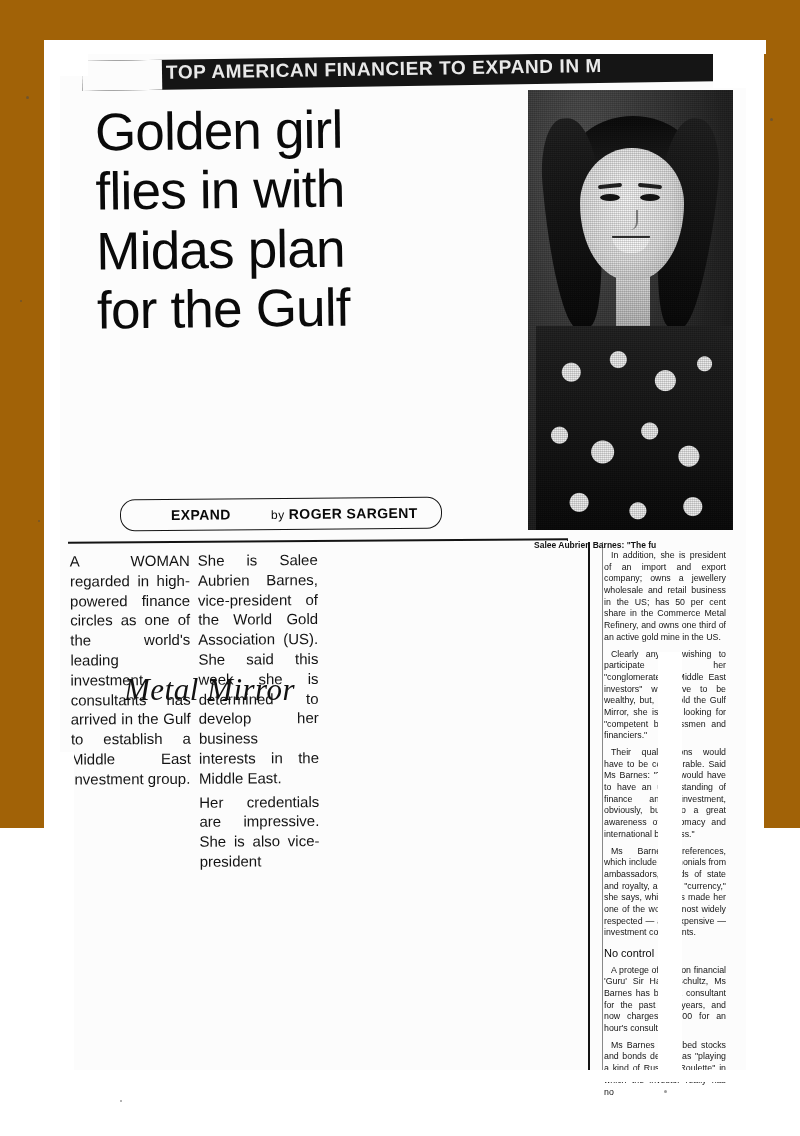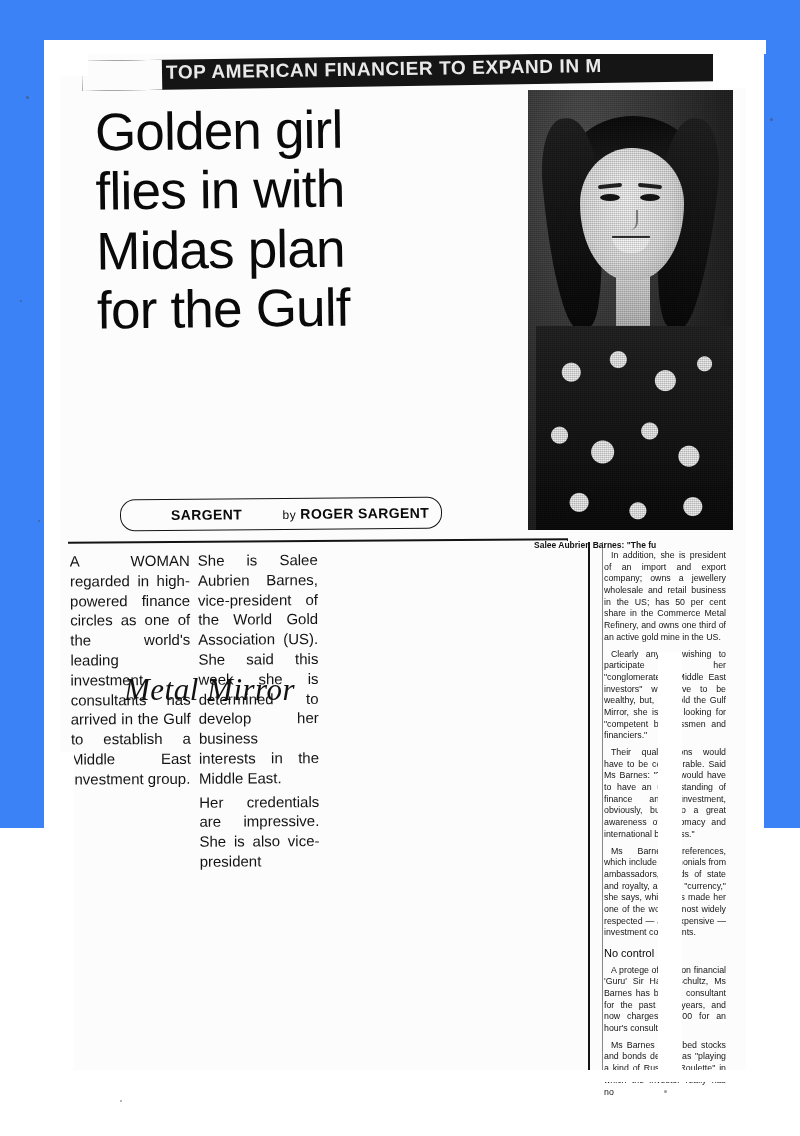--- a/index.html
+++ b/index.html
@@ -13,21 +13,21 @@
     position: relative;
     font-family: "Liberation Serif", serif;
     overflow: hidden;
   }
 
   
   .scan-page {
     position: absolute;
     left: 0; top: 0;
     width: 800px; height: 828px;
-    background: #3b82f6;
+    background: #a16207;
   }
   .speck {
     position: absolute;
     background: #4a4a4a;
     border-radius: 50%;
     opacity: .55;
   }
 
   
   .clipping {
@@ -368,21 +368,21 @@
         <div class="nose"></div>
         <div class="mouth"></div>
         <div class="dress"></div>
         <div class="grain"></div>
       </div>
 
       <div class="photo-caption">Salee Aubrien Barnes: "The fu</div>
 
       <div class="profile-box">
         <div class="pb-text">
-          <b>SARGENT</b>
+          <b>EXPAND</b>
           <i>by</i>
           <b>ROGER SARGENT</b>
         </div>
       </div>
 
       <div class="rule rule-top-intro"></div>
       <div class="rule rule-col-left"></div>
       <div class="rule rule-col-left2"></div>
 
       <div class="intro-cols">

